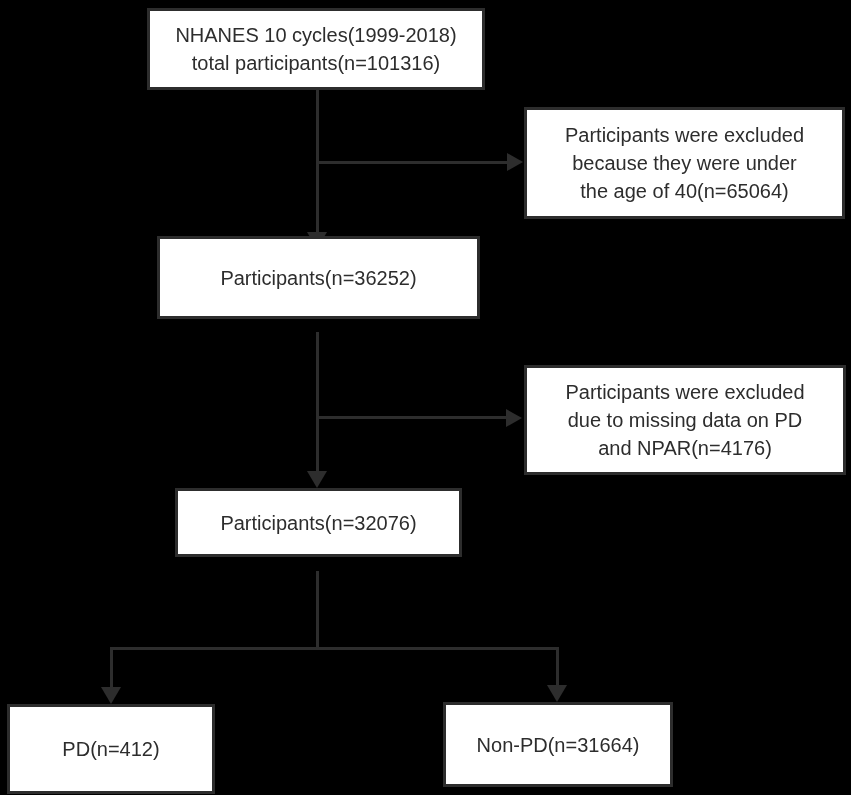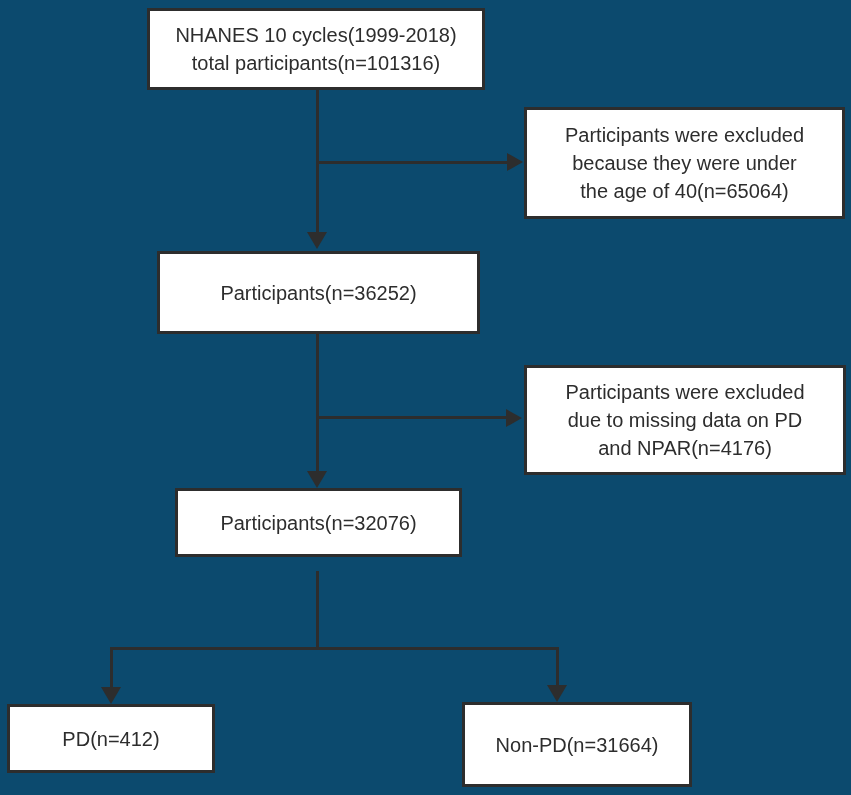--- a/index.html
+++ b/index.html
@@ -4,21 +4,21 @@
 <style>
   html, body {
     margin: 0;
     padding: 0;
     background: #ffffff;
   }
   .canvas {
     position: relative;
     width: 851px;
     height: 795px;
-    background: #0c4a6e;
+    background: #000000;
     font-family: "Liberation Sans", sans-serif;
     overflow: hidden;
   }
   .node {
     position: absolute;
     box-sizing: border-box;
     border: 3px solid #2d2d2d;
     background: #ffffff;
     display: flex;
     align-items: center;
@@ -77,35 +77,35 @@
     <span class="node-text">NHANES 10 cycles(1999-2018)
 total participants(n=101316)</span>
   </div>
 
   <div class="node" style="left:524px; top:107px; width:321px; height:112px;">
     <span class="node-text">Participants were excluded
 because they were under
 the age of 40(n=65064)</span>
   </div>
 
-  <div class="node" style="left:157px; top:251px; width:323px; height:83px;">
+  <div class="node" style="left:157px; top:236px; width:323px; height:83px;">
     <span class="node-text">Participants(n=36252)</span>
   </div>
 
   <div class="node" style="left:524px; top:365px; width:322px; height:110px;">
     <span class="node-text">Participants were excluded
 due to missing data on PD
 and NPAR(n=4176)</span>
   </div>
 
   <div class="node" style="left:175px; top:488px; width:287px; height:69px;">
     <span class="node-text">Participants(n=32076)</span>
   </div>
 
-  <div class="node" style="left:7px; top:704px; width:208px; height:69px;">
+  <div class="node" style="left:7px; top:704px; width:208px; height:90px;">
     <span class="node-text">PD(n=412)</span>
   </div>
 
-  <div class="node" style="left:443px; top:702px; width:230px; height:85px;margin-left:19px;">
+  <div class="node" style="left:443px; top:702px; width:230px; height:85px;">
     <span class="node-text">Non-PD(n=31664)</span>
   </div>
 
 </div>
 
 </body></html>

